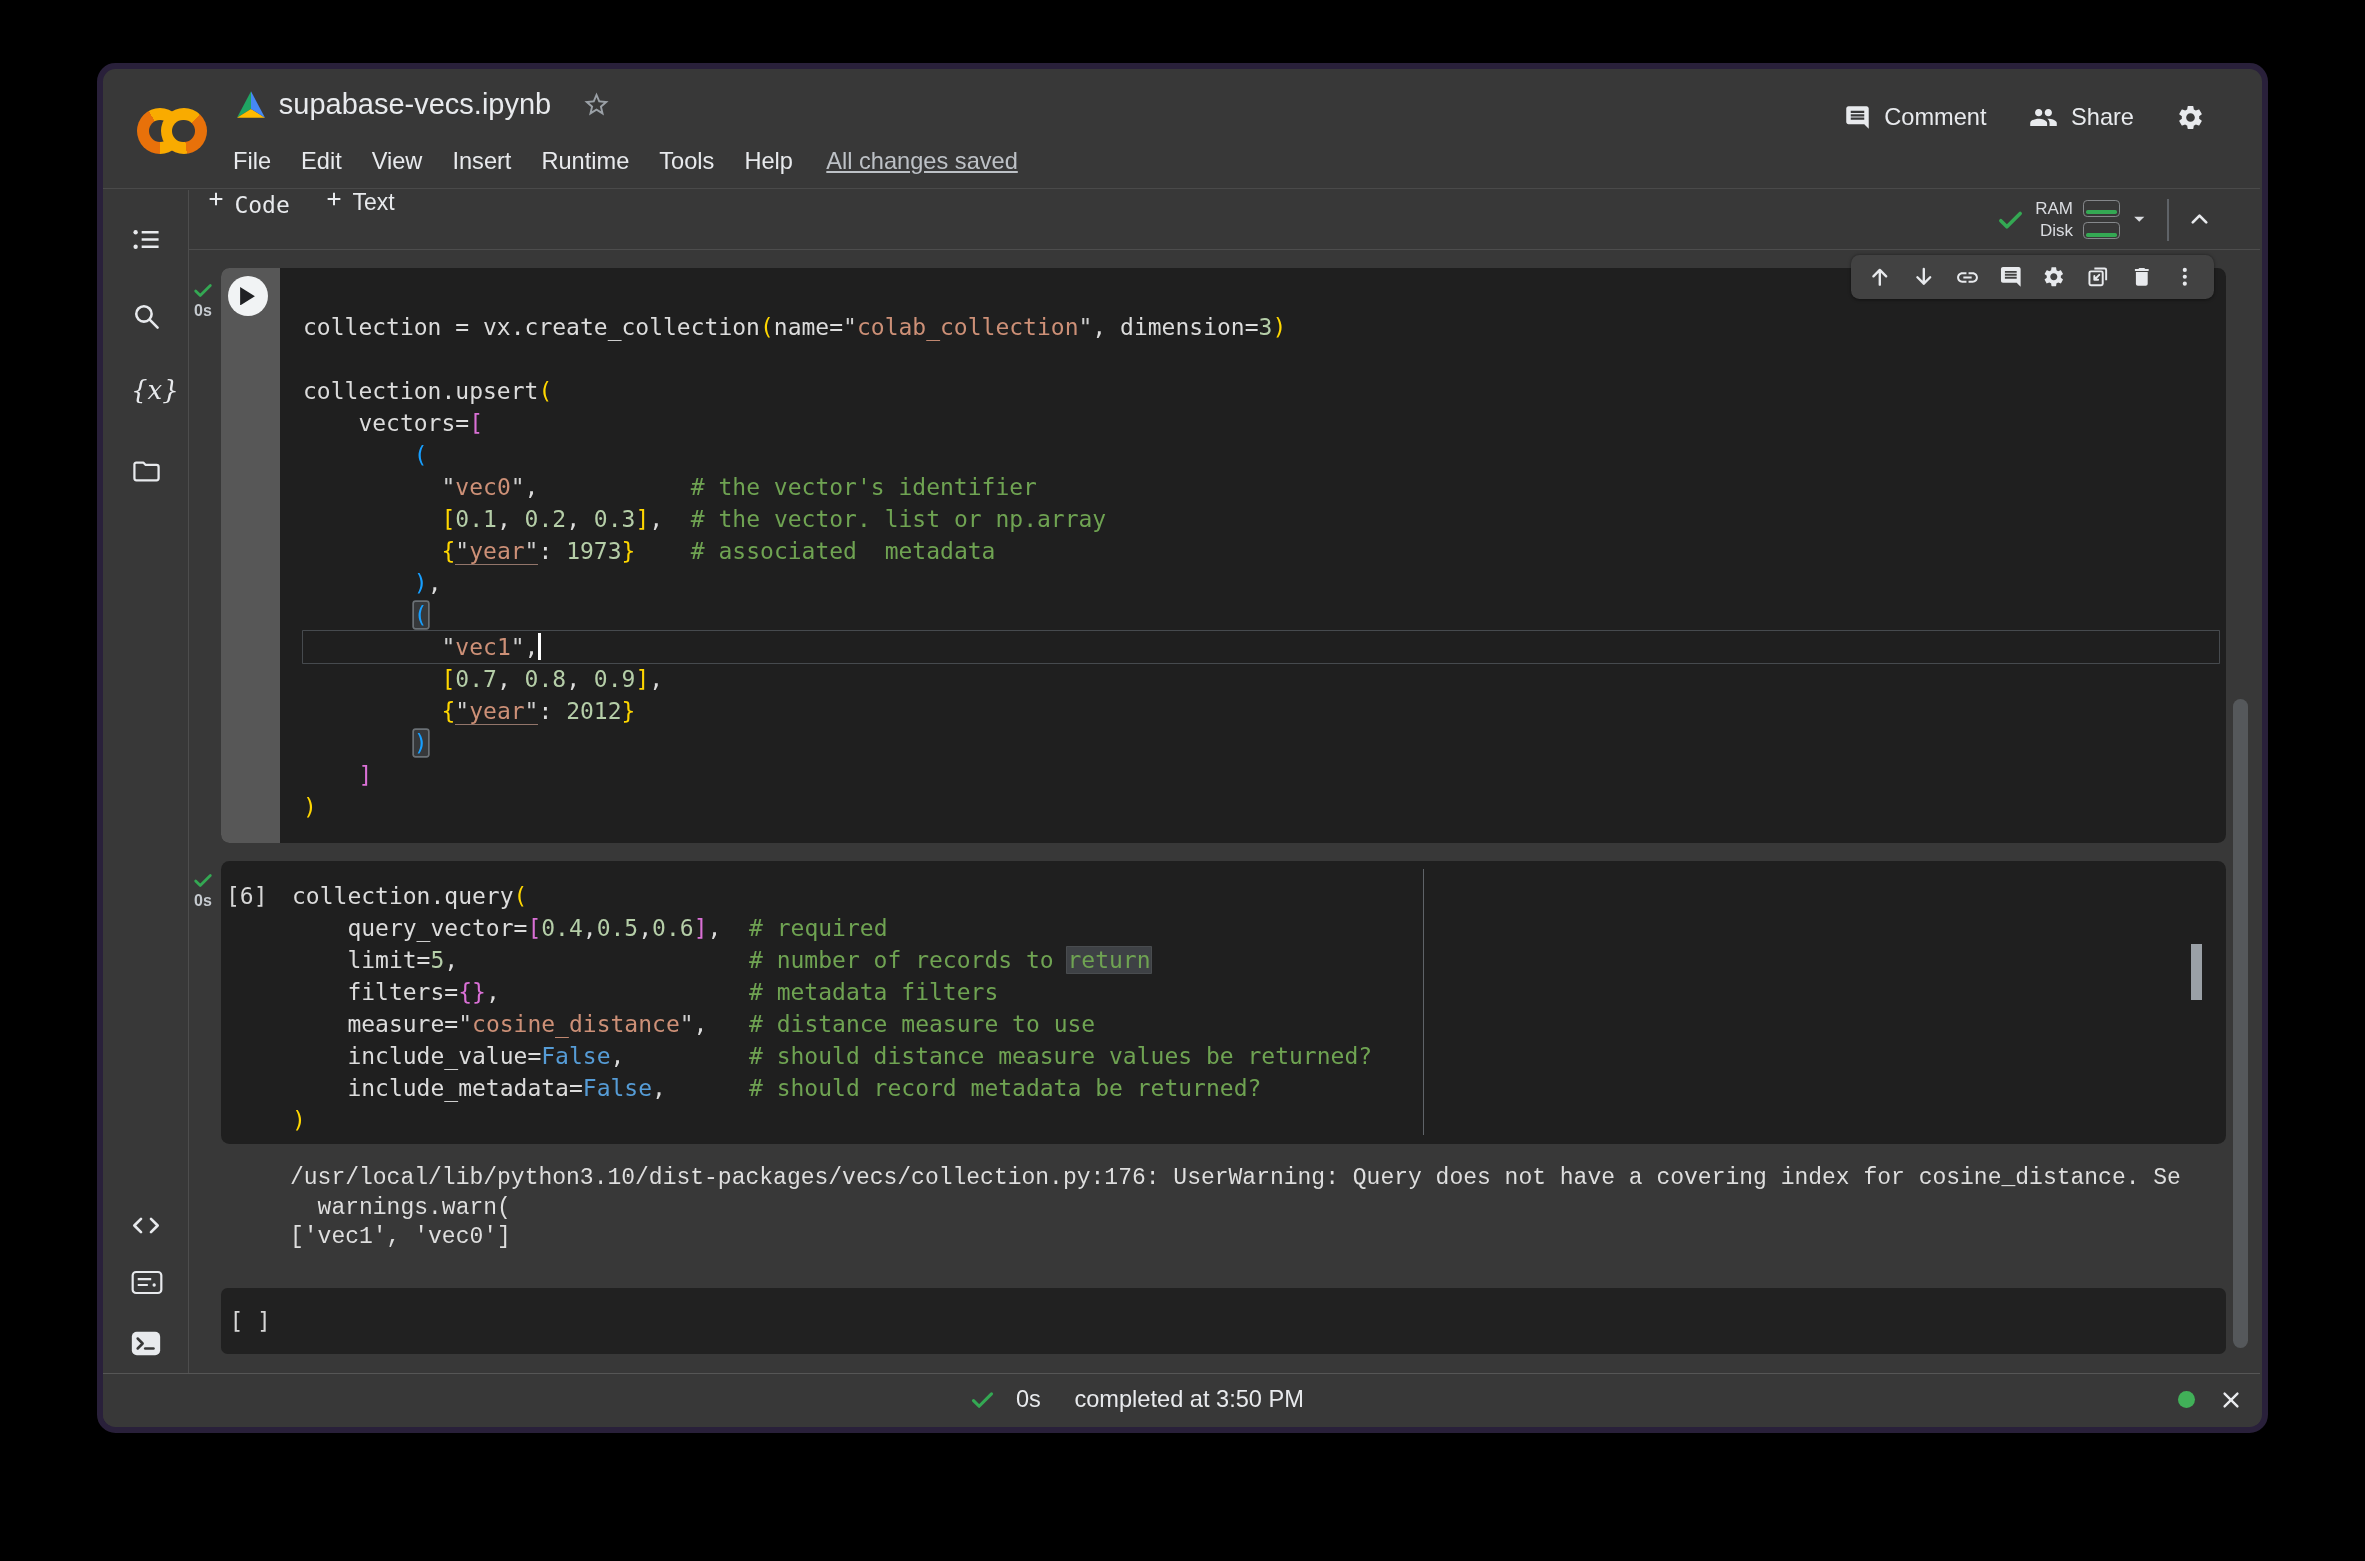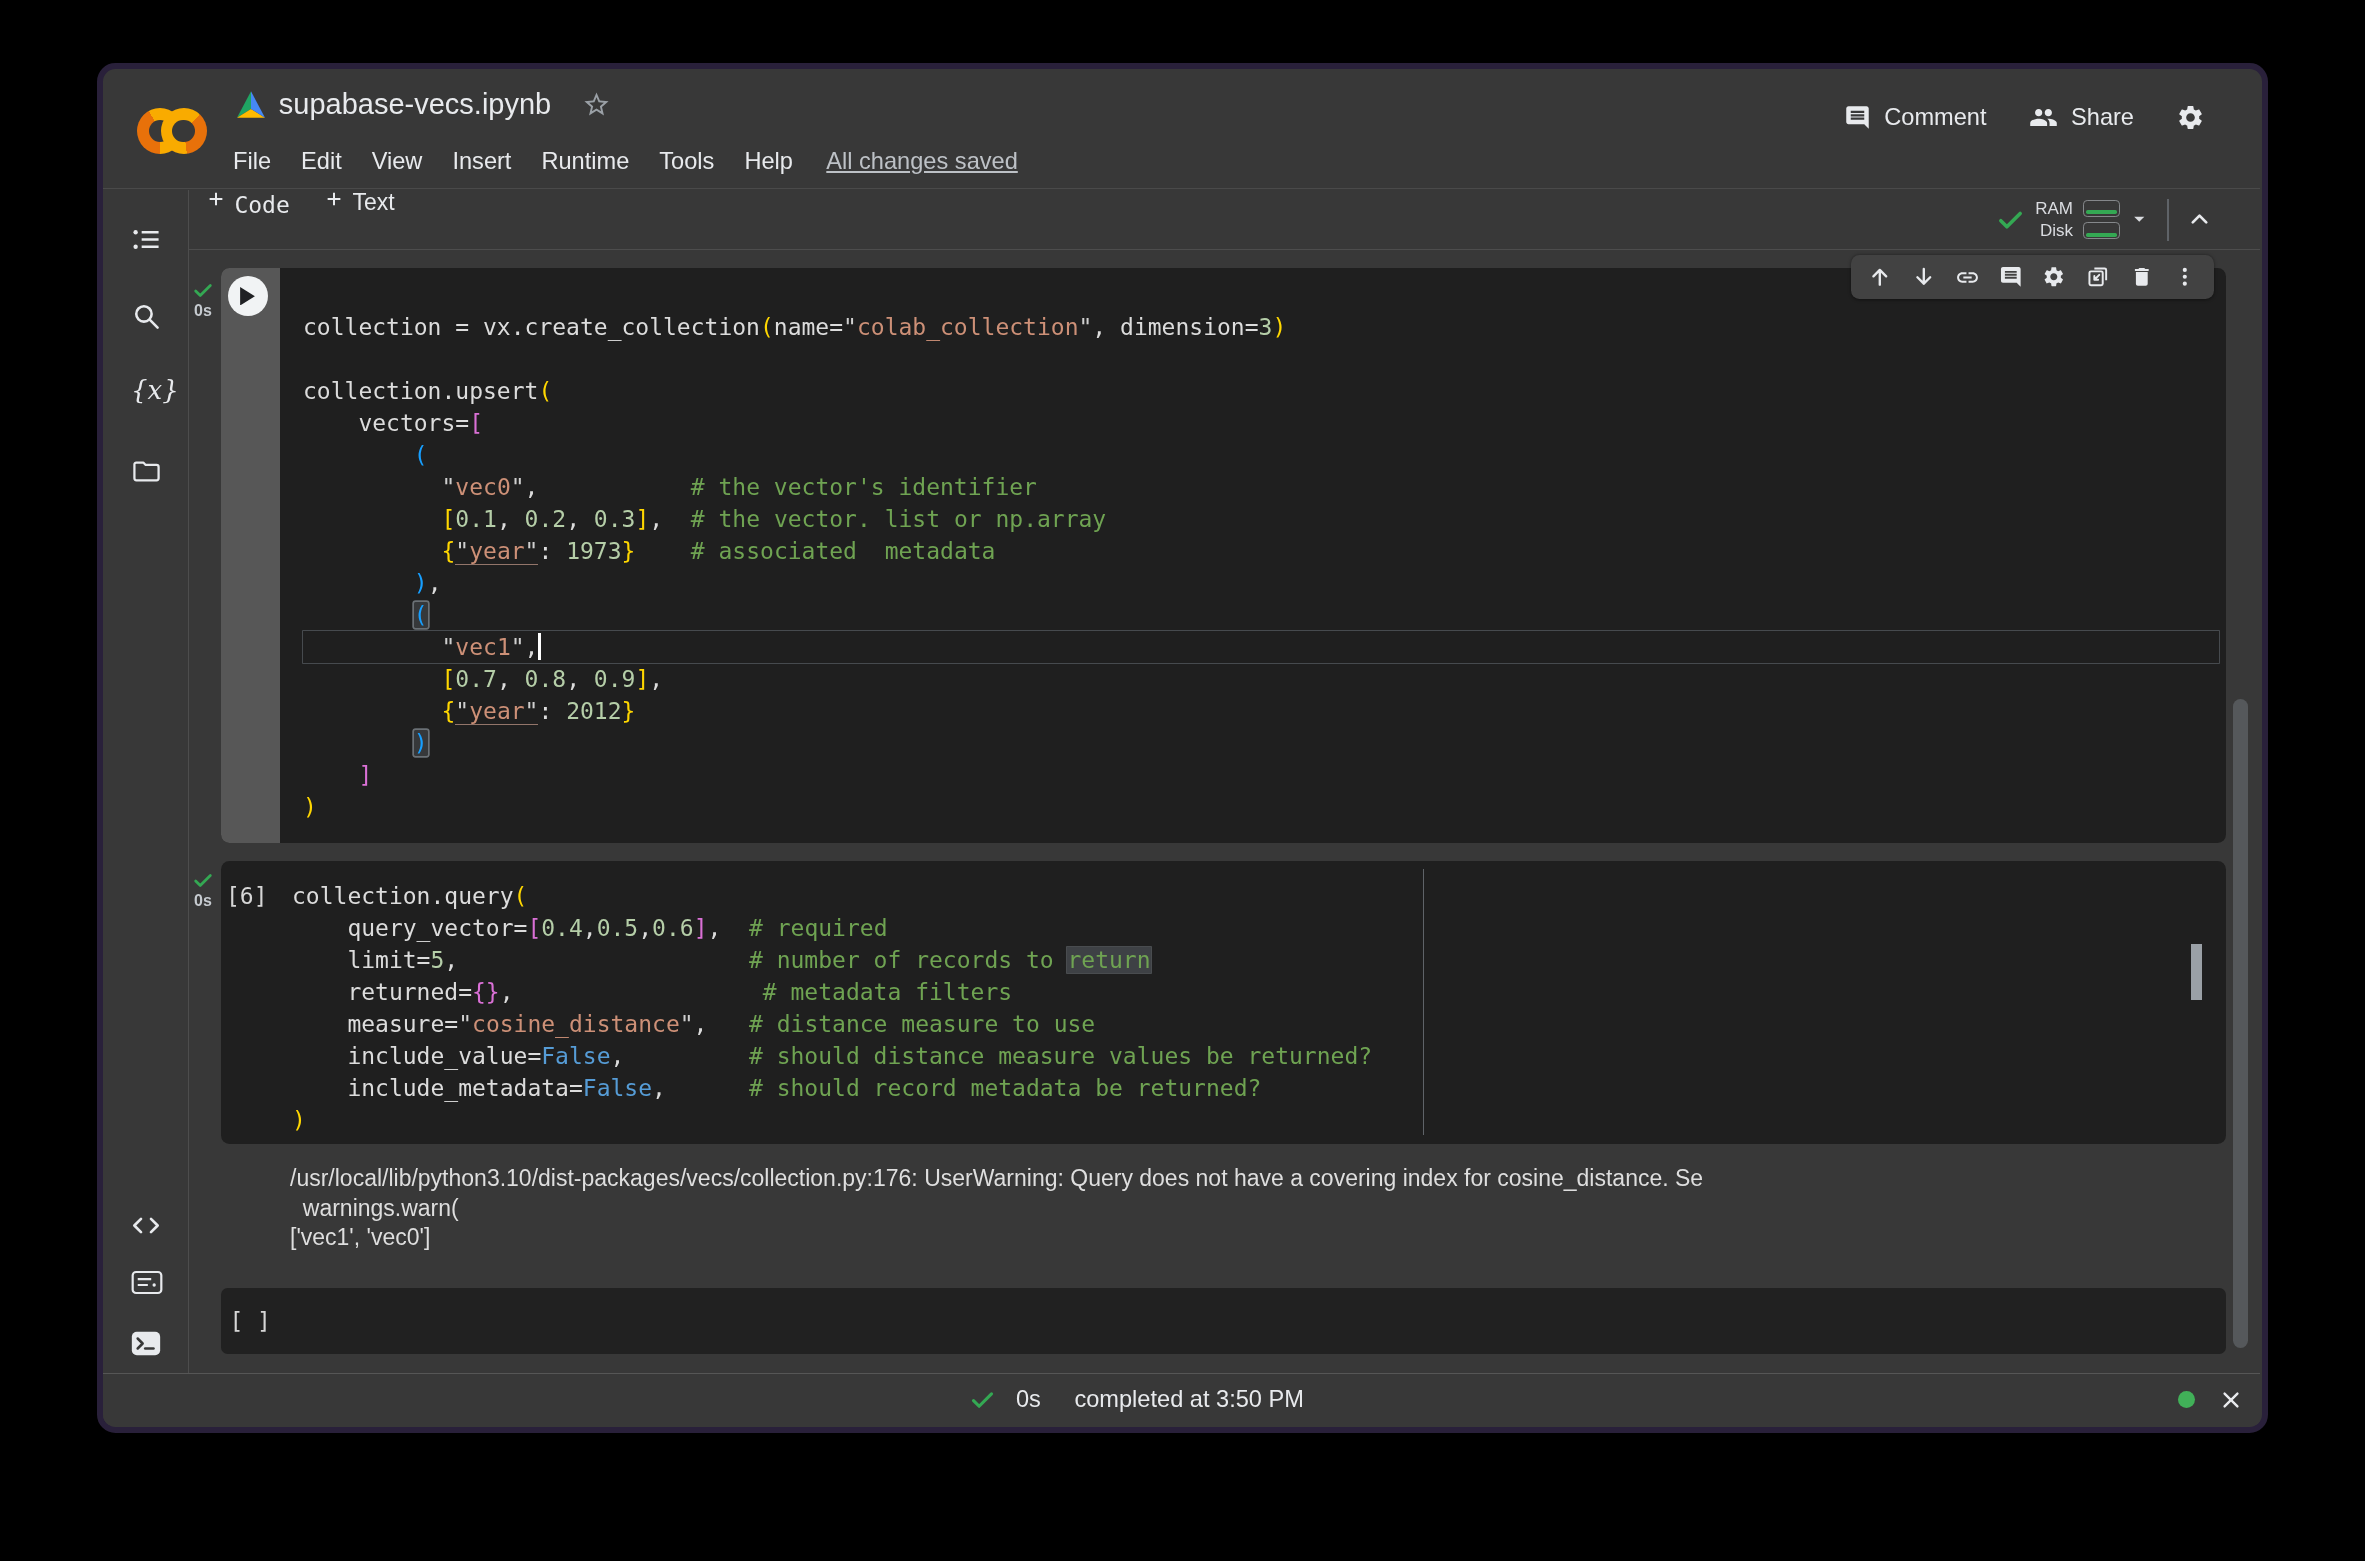--- a/index.html
+++ b/index.html
@@ -65,21 +65,21 @@
   .meta .t{font-size:16px;font-weight:bold;color:#c6cbd0;margin-top:0.8px;font-family:"Liberation Sans",sans-serif;}
 
   .cell2{top:611px;height:283px;}
   .prompt{position:absolute;left:5px;top:18.5px;font-family:"DejaVu Sans Mono",monospace;
     font-size:23px;line-height:32px;color:#d6d6d6;}
   .editor2{position:absolute;left:71px;top:18.5px;right:25px;overflow:hidden;}
   .split{position:absolute;left:1202px;top:8.4px;width:0.8px;height:266px;background:#5f6368;}
   .cell2-thumb{position:absolute;right:23.6px;top:83px;width:11px;height:56px;background:#9aa0a6;cursor:pointer;}
 
   .output{position:absolute;left:31px;top:914px;width:2005px;padding-left:69px;color:#dedede;overflow:hidden;}
-  .out-line{font-family:Liberation Sans, sans-serif;font-size:23px;line-height:29.5px;white-space:pre;height:29.5px;}
+  .out-line{font-family:Liberation Mono, monospace;font-size:23px;line-height:29.5px;white-space:pre;height:29.5px;}
 
   .cell3{top:1038px;height:66px;background:#212121;border-radius:6.7px;}
   .prompt-empty{position:absolute;left:8.4px;top:50%;transform:translateY(-50%);
     font-family:"DejaVu Sans Mono",monospace;font-size:23px;color:#d6d6d6;}
 
   .page-thumb{position:absolute;left:2130px;top:630px;width:15px;height:649px;background:#55585b;
     border-radius:7.6px;cursor:pointer;}
 
   
   .status{position:absolute;left:0;top:1304px;width:2157px;height:52px;border-top:0.8px solid #565656;background:#383838;}
@@ -338,21 +338,21 @@
         <svg width="22" height="22" viewBox="0 0 24 24" style="margin:0 auto">
             <path d="M4 13l5 5L20 7" stroke="#34a853" stroke-width="3" fill="none" stroke-linecap="round" stroke-linejoin="round"></path>
           </svg>
         <div class="t">0s</div>
       </div>
       <div class="prompt">[6]</div>
       <div class="editor2 code">
           <div class="code-line"><span class="tok-d">collection.query</span><span class="tok-b1">(</span></div>
           <div class="code-line"><span class="tok-d">    query_vector=</span><span class="tok-b2">[</span><span class="tok-n">0.4</span><span class="tok-d">,</span><span class="tok-n">0.5</span><span class="tok-d">,</span><span class="tok-n">0.6</span><span class="tok-b2">]</span><span class="tok-d">,  </span><span class="tok-c"># required</span></div>
           <div class="code-line"><span class="tok-d">    limit=</span><span class="tok-n">5</span><span class="tok-d">,                     </span><span class="tok-c"># number of records to </span><span class="tok-chl">return</span></div>
-          <div class="code-line"><span class="tok-d">    returned=</span><span class="tok-b2">{}</span><span class="tok-d">,                  </span><span class="tok-c"># metadata filters</span></div>
+          <div class="code-line"><span class="tok-d">    filters=</span><span class="tok-b2">{}</span><span class="tok-d">,                  </span><span class="tok-c"># metadata filters</span></div>
           <div class="code-line"><span class="tok-d">    measure=</span><span class="tok-q">"</span><span class="tok-s">cosine_distance</span><span class="tok-q">"</span><span class="tok-d">,   </span><span class="tok-c"># distance measure to use</span></div>
           <div class="code-line"><span class="tok-d">    include_value=</span><span class="tok-k">False</span><span class="tok-d">,         </span><span class="tok-c"># should distance measure values be returned?</span></div>
           <div class="code-line"><span class="tok-d">    include_metadata=</span><span class="tok-k">False</span><span class="tok-d">,      </span><span class="tok-c"># should record metadata be returned?</span></div>
           <div class="code-line"><span class="tok-b1">)</span></div>
         </div>
       <div class="split"></div>
       <div class="cell2-thumb"></div>
     </div>
 
     <div class="output">

